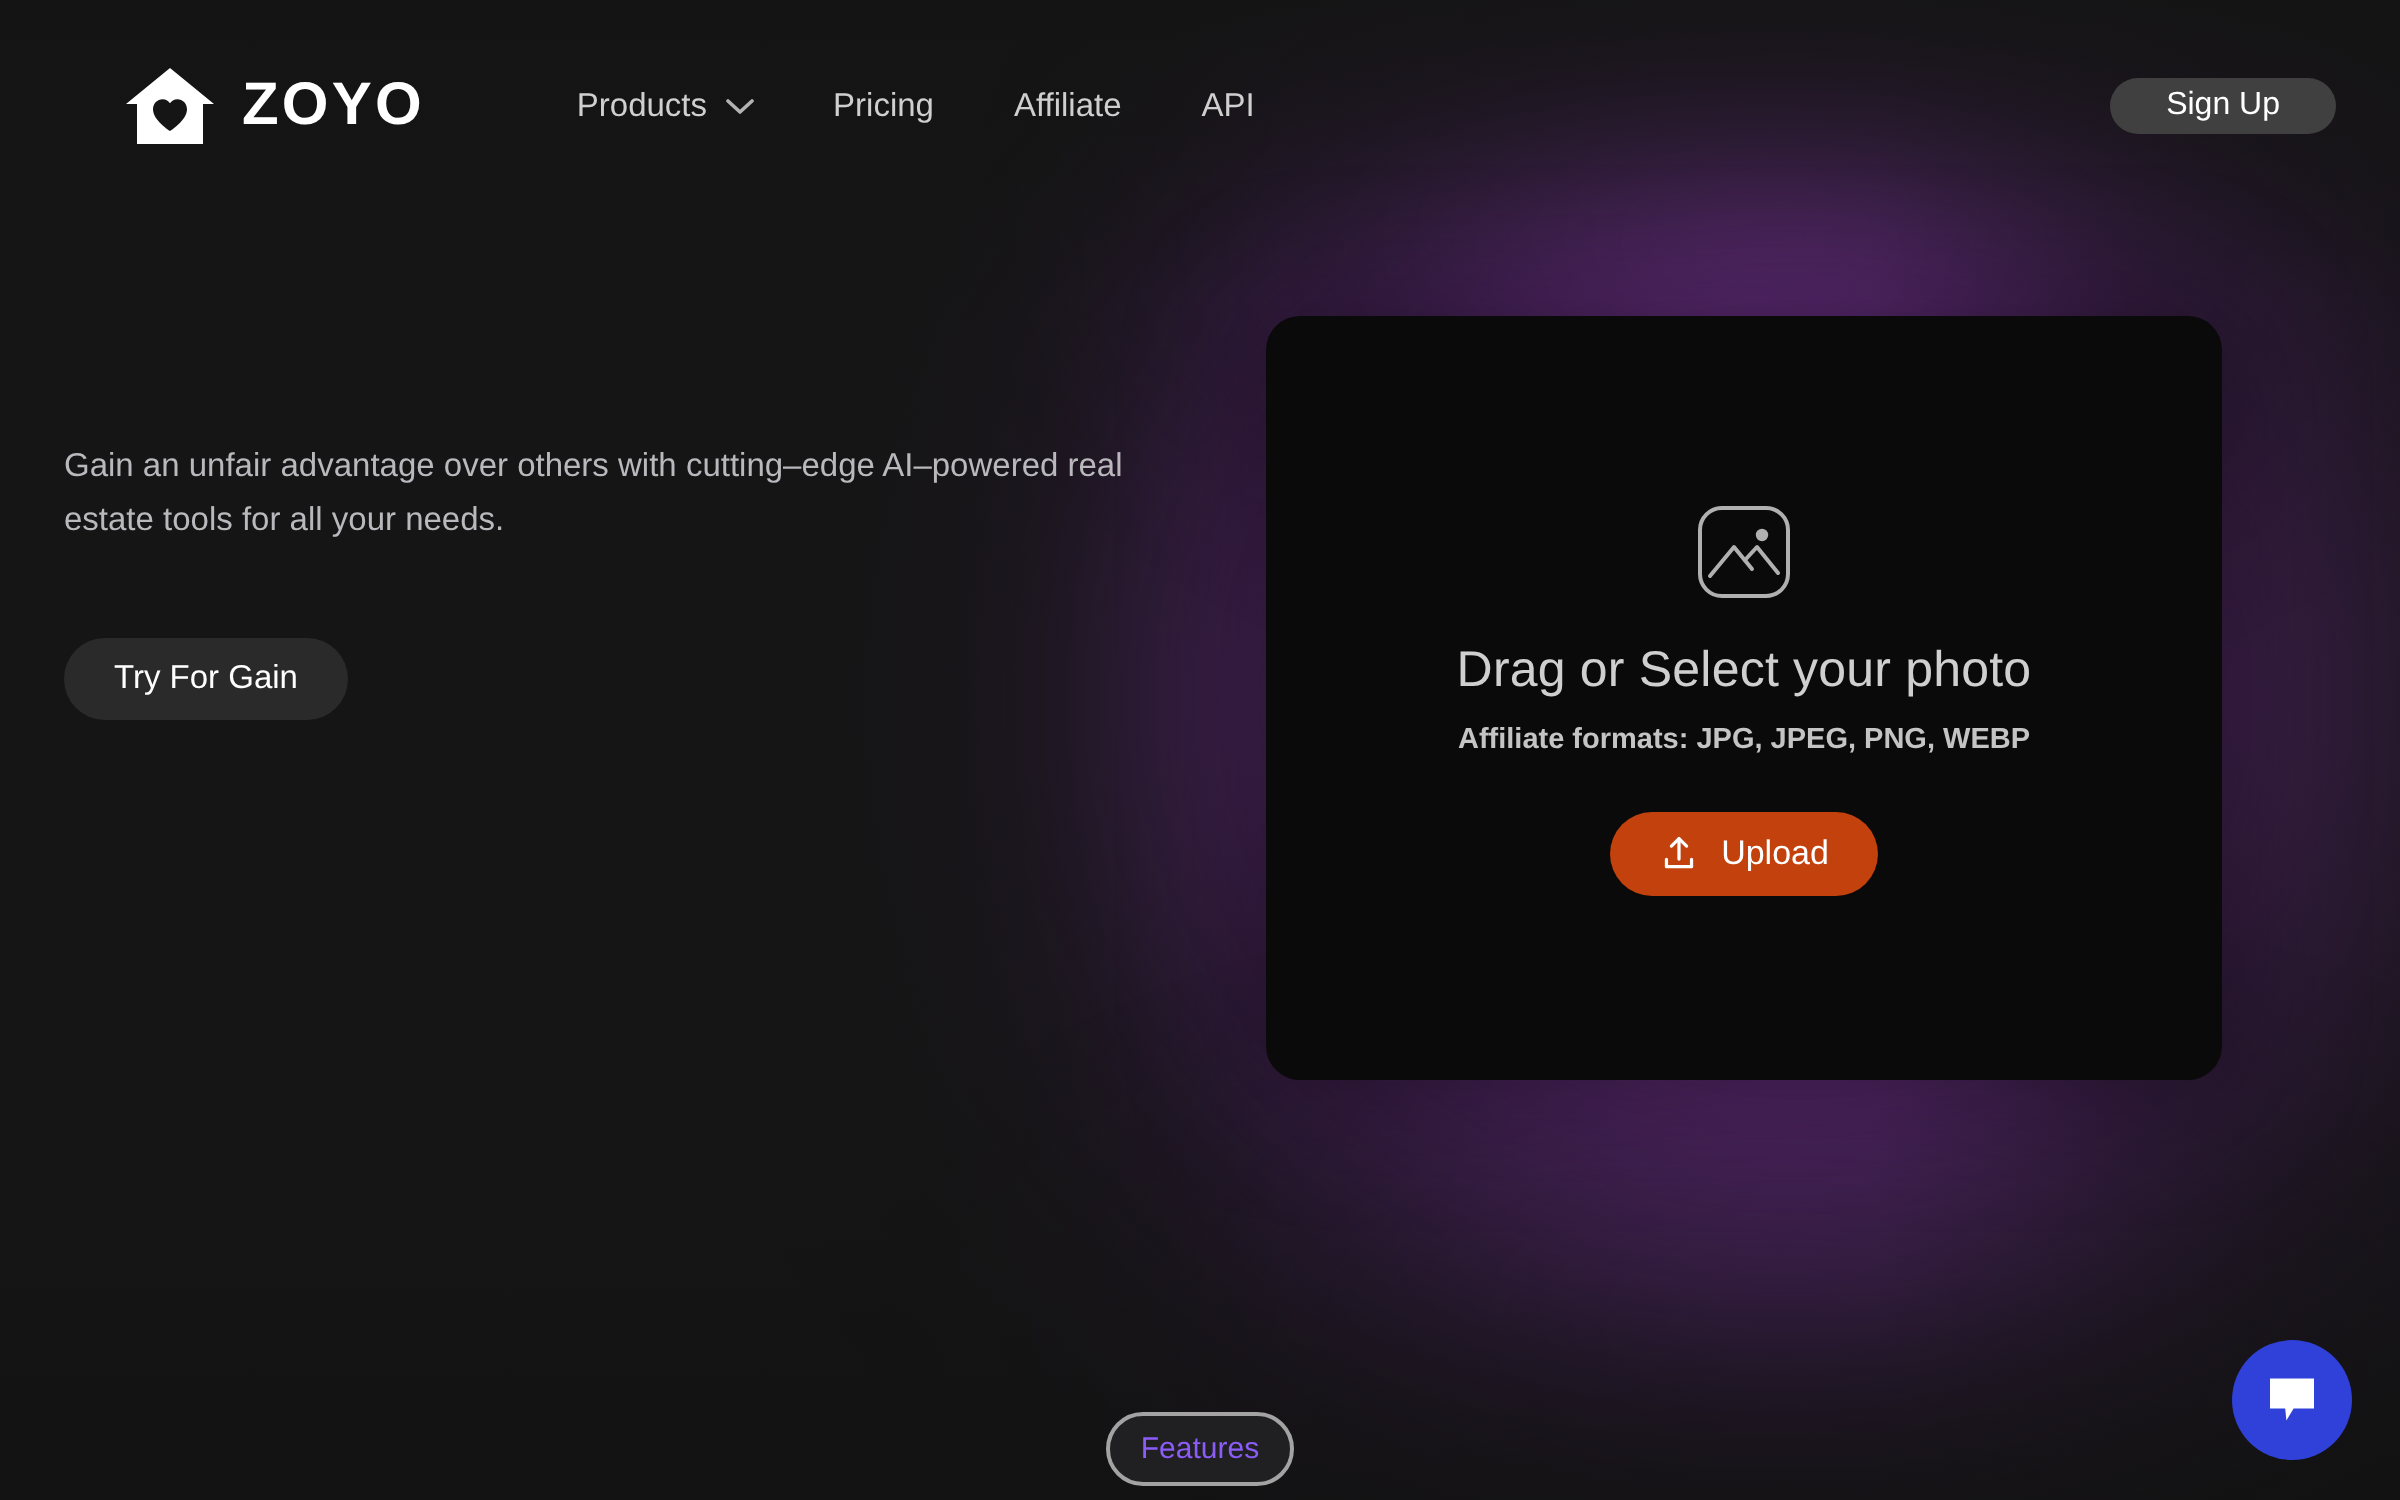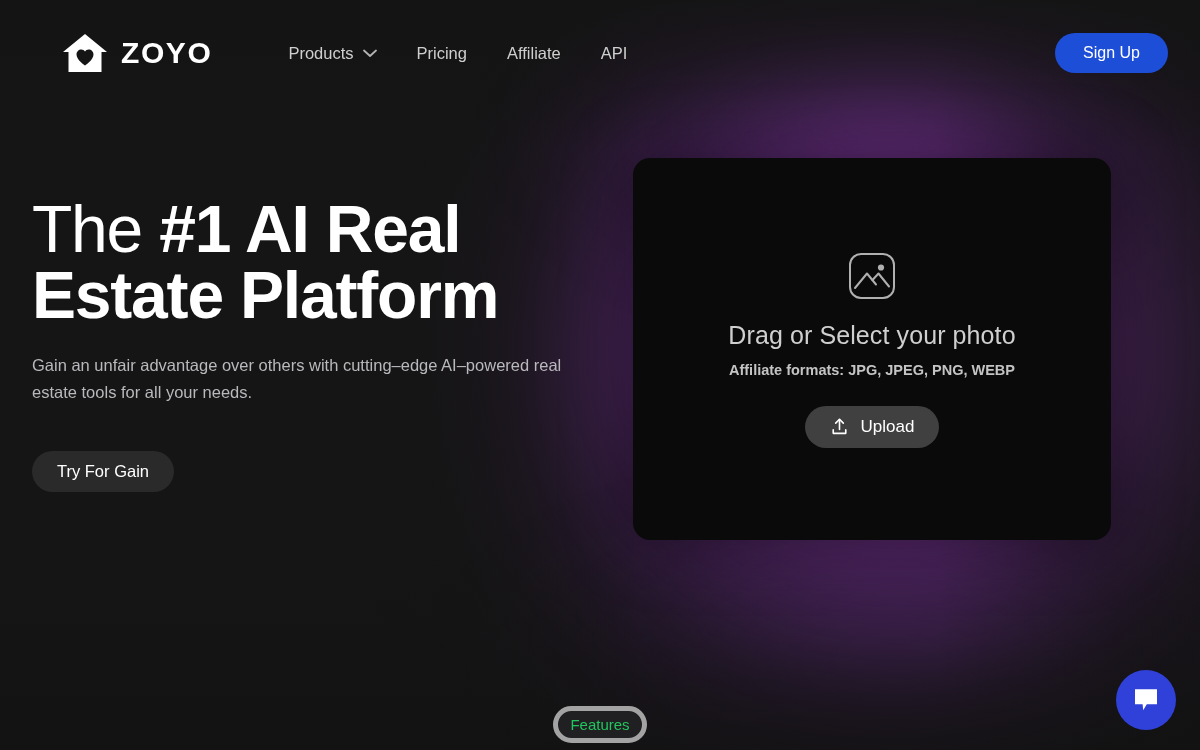--- a/index.html
+++ b/index.html
@@ -135,26 +135,26 @@
   }
   .chev { display: block; opacity: .85; }
 
   .header-actions {
     margin-left: auto;
     display: flex;
     align-items: center;
     gap: 22px;
   }
   .btn-signup {
-    background: #1d4ed8;
+    background: #404040;
     color: #ffffff;
     border: none;
     border-radius: 999px;
     padding: 0 28px;
-    height: 40px;
+    height: 28px;
     font-size: 16px;
     font-family: inherit;
     cursor: pointer;
   }
   .btn-signin {
     background: #5b4ff5;
     color: #ffffff;
     border: none;
     border-radius: 999px;
     padding: 0 27px;
@@ -225,21 +225,21 @@
     letter-spacing: 0.1px;
   }
   .drop-formats {
     margin-top: 12px;
     color: #c4c4c4;
     font-size: 14.5px;
     font-weight: 700;
   }
   .btn-upload {
     margin-top: 28px;
-    background: #404040;
+    background: #c2410c;
     color: #ffffff;
     border: none;
     border-radius: 999px;
     height: 42px;
     padding: 0 25px;
     font-size: 17px;
     font-family: inherit;
     display: flex;
     align-items: center;
     gap: 12px;
@@ -247,23 +247,23 @@
   }
 
   
   .features-pill {
     position: absolute;
     left: 553px;
     top: 706px;
     width: 94px;
     height: 37px;
     background: #202023;
-    border: 5px solid #a3a3a3;
-    border-radius: 999px;
-    color: #22c55e;
+    border: 2px solid #a3a3a3;
+    border-radius: 999px;
+    color: #8b5cf6;
     font-size: 15px;
     display: flex;
     align-items: center;
     justify-content: center;
     cursor: pointer;
     z-index: 20;
   }
 
   
   .chat-fab {
@@ -321,24 +321,20 @@
         <span>API</span>
       </div>
     </nav>
 
     <div class="header-actions">
       <button class="btn-signup">Sign Up</button>
     </div>
   </div>
 
   <div class="hero">
-    <h1 class="hero-title">
-      <span class="light">The </span><span>#1 AI Real</span><br>
-      <span>Estate Platform</span>
-    </h1>
     <p class="hero-sub">Gain an unfair advantage over others with cutting–edge AI–powered real estate tools for all your needs.</p>
     <button class="btn-try">Try For Gain</button>
   </div>
 
   <div class="upload-card">
     <svg class="img-icon" width="50" height="50" viewBox="0 0 50 50">
       <rect x="3" y="3" width="44" height="44" rx="11" ry="11" fill="none" stroke="#b0b0b0" stroke-width="2"></rect>
       <circle cx="34" cy="16.5" r="3.1" fill="#b0b0b0"></circle>
       <path d="M8 37 L20 22.5 L29 33.5" fill="none" stroke="#b0b0b0" stroke-width="2" stroke-linecap="round" stroke-linejoin="round"></path>
       <path d="M25.5 29 L31.5 22.5 L42 35.5" fill="none" stroke="#b0b0b0" stroke-width="2" stroke-linecap="round" stroke-linejoin="round"></path>

